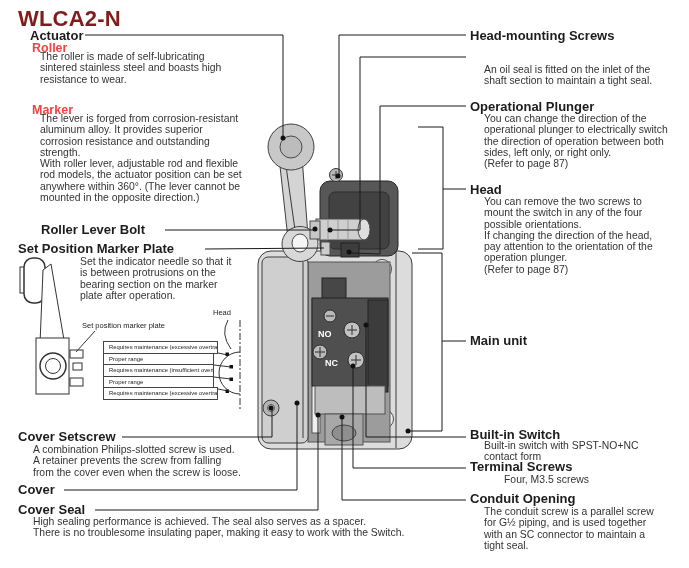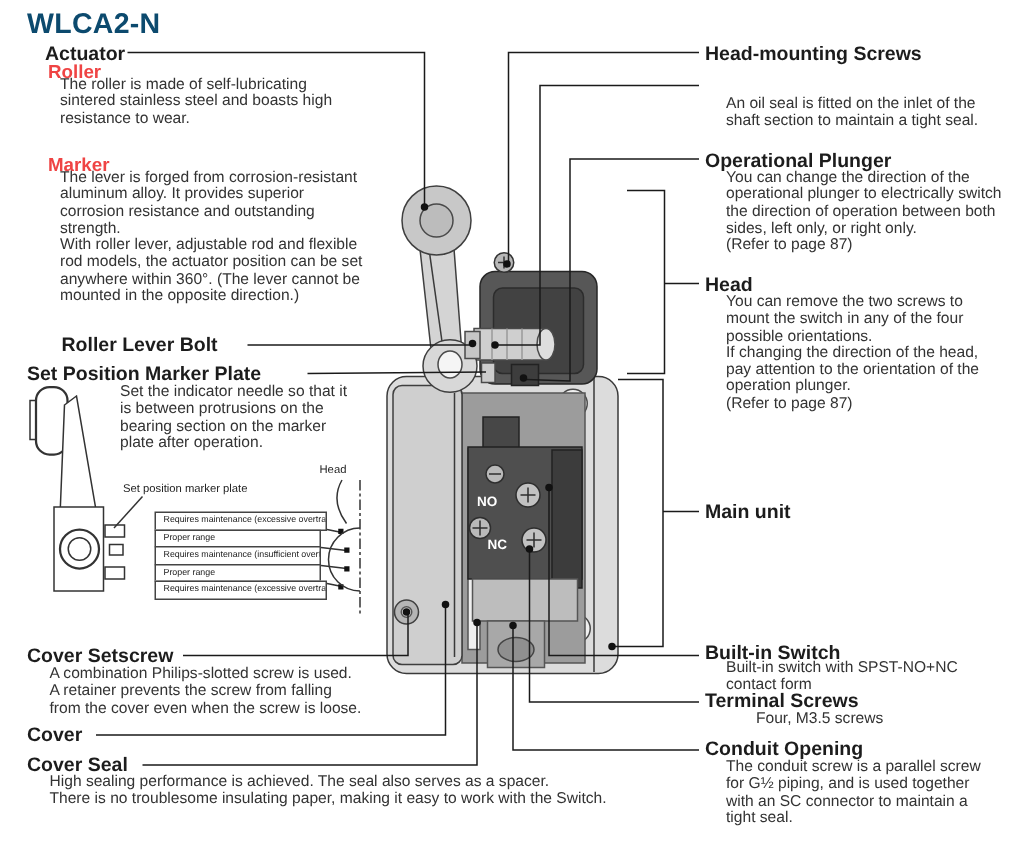--- a/index.html
+++ b/index.html
@@ -1,19 +1,19 @@
 <!DOCTYPE html>
 <html><head>
 <meta charset="utf-8">
 <style>
   html,body{margin:0;padding:0;background:#fff;}
   #page{position:relative;width:689px;height:568px;background:#ffffff;overflow:hidden;
         font-family:"Liberation Sans","DejaVu Sans",sans-serif;color:#262626;}
   .abs{position:absolute;}
-  .h1{font-size:19px;font-weight:bold;color:#0c4a6e;letter-spacing:0.2px;}
+  .h1{font-size:22px;font-weight:bold;color:#7f1d1d;letter-spacing:0.2px;}
   .h2{font-size:13px;font-weight:bold;color:#1c1c1c;white-space:nowrap;}
   .h3{font-size:12.5px;font-weight:bold;color:#ef4444;white-space:nowrap;}
   .body{font-size:10.4px;line-height:11.3px;color:#333;white-space:pre-line;}
   .tiny{font-size:7.5px;color:#222;white-space:nowrap;}
   .band{position:absolute;border:1px solid #444;background:#fff;font-size:5.9px;color:#222;
         display:flex;align-items:center;padding-left:5px;white-space:nowrap;overflow:hidden;box-sizing:border-box;}
   svg{position:absolute;left:0;top:0;}
   .callout{stroke:#1a1a1a;stroke-width:1;fill:none;}
   .ill-stroke{stroke:#3a3a3a;fill:none;}
 </style>

